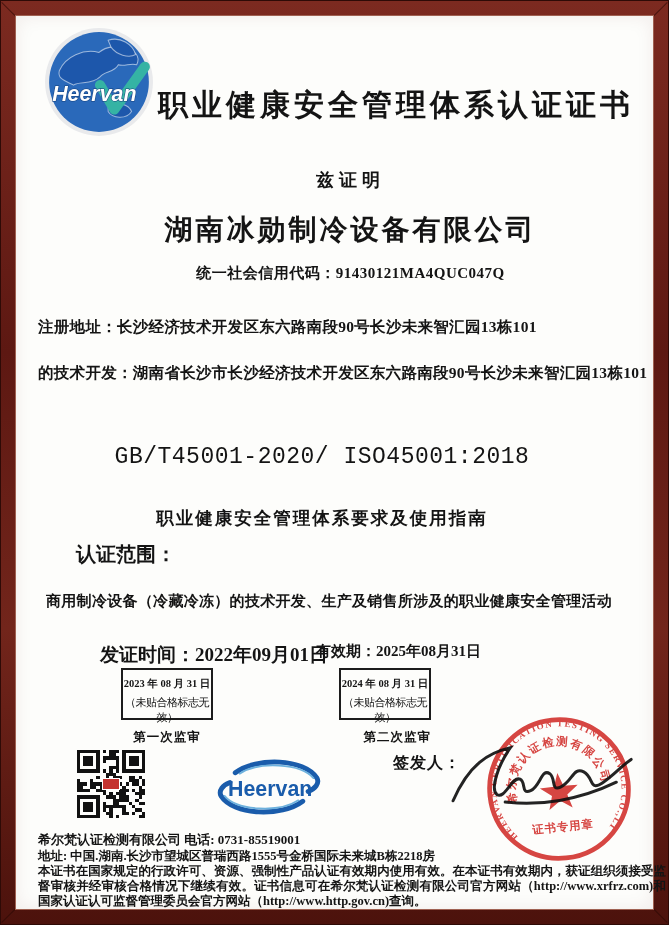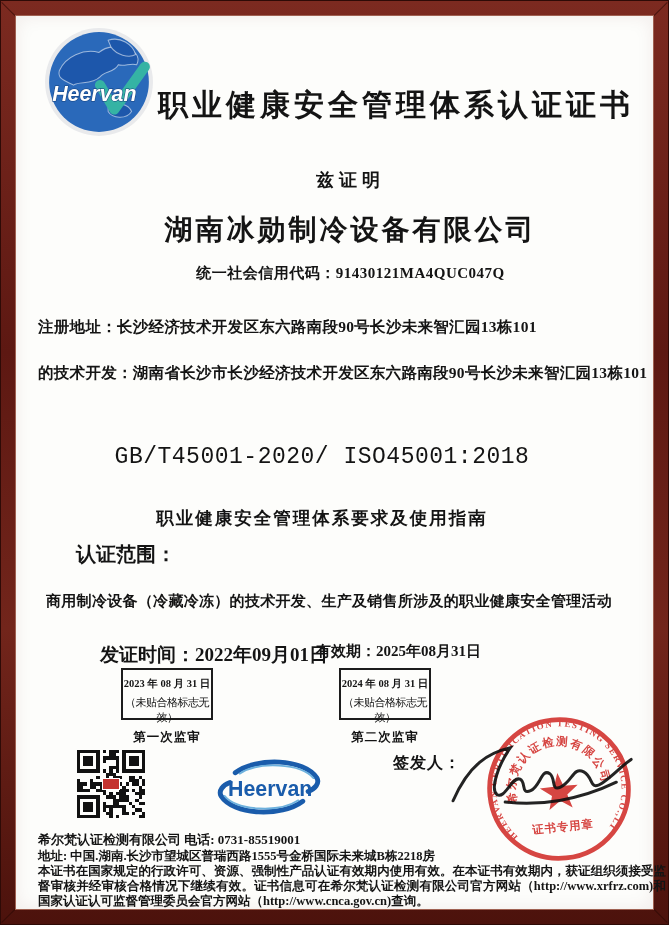--- a/index.html
+++ b/index.html
@@ -30,21 +30,21 @@
   .stdn{top:490px;font-size:17.5px;font-weight:700;letter-spacing:2px;}
   .scopelab{left:22px;top:525px;font-size:20px;font-weight:700;margin-left:38px;}
   .scopetxt{left:30px;top:576px;width:620px;font-size:15px;font-weight:700;letter-spacing:.3px;}
   .issue{left:60px;top:626px;font-size:19px;font-weight:700;margin-left:24px;}
   .valid{left:300px;top:626px;font-size:15px;font-weight:700;}
   .survbox{width:92px;height:52px;border:2px solid #1c1c1c;box-sizing:border-box;text-align:center;}
   .sb1{left:105px;top:652px;} .sb2{left:323px;top:652px;}
   .sbdate{margin-top:7px;font-size:10.5px;font-weight:700;}
   .sbnote{margin-top:4px;font-size:11px;font-weight:400;letter-spacing:-.5px;}
   .survcap{width:92px;text-align:center;top:713px;font-size:12.5px;font-weight:700;letter-spacing:1px;}
-  .sc1{left:105px;} .sc2{left:323px;}
+  .sc1{left:105px;} .sc2{left:323px;text-align:right;}
   .qr{left:61px;top:734px;width:68px;height:68px;}
   .wordmark{left:199px;top:739px;width:108px;height:64px;}
   .signer{left:377px;top:737px;font-size:16px;font-weight:700;letter-spacing:1px;}
   .sig{left:430px;top:718px;width:195px;height:88px;transform:rotate(-3deg);z-index:6;}
   .seal{left:467px;top:697px;width:152px;height:152px;transform:rotate(-6deg);opacity:.9;z-index:5;mix-blend-mode:multiply;}
   .f1{left:22px;top:815px;font-size:13px;font-weight:700;}
   .f2{left:22px;top:832px;font-size:12.5px;font-weight:700;}
   .fp{left:22px;top:848px;width:628px;font-size:12.5px;font-weight:700;line-height:14.8px;text-align:justify;}
 
   .seal-ring{fill:none;stroke:var(--seal-red,#d4312e);stroke-width:5;}
@@ -378,15 +378,15 @@
       <text class="seal-sub" x="80" y="124">证书专用章</text>
     </svg>
 
     <svg class="abs sig" viewBox="0 0 195 88">
       <path class="sig-path" d="M6,62 C24,26 44,16 66,12 C52,30 44,52 50,58 C58,64 66,40 74,44 C80,47 74,60 84,56 C94,52 96,34 104,40 C110,45 104,58 114,54 C126,49 128,34 138,40 C148,46 142,60 156,52 C168,45 176,36 186,30"></path>
       <path class="sig-path" d="M58,66 C92,72 132,68 170,52"></path>
     </svg>
 
     <div class="abs f1">希尔梵认证检测有限公司  电话: 0731-85519001</div>
     <div class="abs f2">地址: 中国.湖南.长沙市望城区普瑞西路1555号金桥国际未来城B栋2218房</div>
-    <div class="abs fp">本证书在国家规定的行政许可、资源、强制性产品认证有效期内使用有效。在本证书有效期内，获证组织须接受监督审核并经审核合格情况下继续有效。证书信息可在希尔梵认证检测有限公司官方网站（http://www.xrfrz.com)和国家认证认可监督管理委员会官方网站（http://www.cnca.gov.cn)查询。</div>
+    <div class="abs fp">本证书在国家规定的行政许可、资源、强制性产品认证有效期内使用有效。在本证书有效期内，获证组织须接受监督审核并经审核合格情况下继续有效。证书信息可在希尔梵认证检测有限公司官方网站（http://www.xrfrz.com)和国家认证认可监督管理委员会官方网站（http://www.http.gov.cn)查询。</div>
   </div>
 </div>
 
 </body></html>

